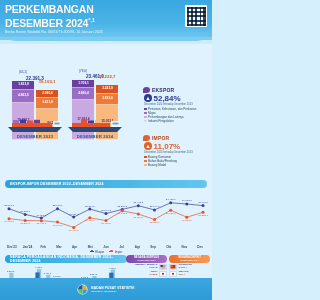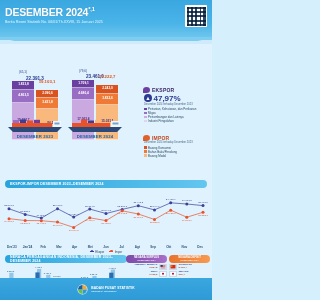--- a/index.html
+++ b/index.html
@@ -167,20 +167,21 @@
   .f-t1 { font-size:3.3px; font-weight:bold; line-height:4px; letter-spacing:0.1px;}
   .f-t2 { font-size:2.4px; line-height:3px; }
 </style>
 </head>
 <body>
 
 <div id="page">
 
   <div class="header">
     <div class="title">
+      <div>PERKEMBANGAN</div>
       <div><span>DESEMBER 2024</span><span class="sup">*,1</span></div>
     </div>
     <div class="subtitle">Berita Resmi Statistik No. 06/01/Th.XXVIII, 15 Januari 2025</div>
     <div class="qr">
         <div class="qr-inner"></div>
       </div>
   </div>
 
   <div class="statarea">
 
@@ -260,21 +261,21 @@
       </div>
     </div>
 
     <div class="panel ekspor">
       <div class="p-head">
         <span class="p-dot pu"></span>
         <span class="p-title pu">EKSPOR</span>
       </div>
       <div class="p-big">
         <span class="arrow pu">▲</span>
-        <span class="p-pct pu">47,97%</span>
+        <span class="p-pct pu">52,84%</span>
       </div>
       <div class="p-note">Desember 2024 terhadap Desember 2023</div>
       <div class="p-list">
         <div class="p-li">
             <span class="sw" style="background:#6b3fa0"></span>
             <span>Pertanian, Kehutanan, dan Perikanan</span>
           </div>
         <div class="p-li">
             <span class="sw" style="background:#9a6dc4"></span>
             <span>Migas</span>
@@ -287,20 +288,24 @@
             <span class="sw" style="background:#e3d1f0"></span>
             <span>Industri Pengolahan</span>
           </div>
       </div>
     </div>
 
     <div class="panel impor">
       <div class="p-head">
         <span class="p-dot or"></span>
         <span class="p-title or">IMPOR</span>
+      </div>
+      <div class="p-big">
+        <span class="arrow or">▲</span>
+        <span class="p-pct or">11,07%</span>
       </div>
       <div class="p-note">Desember 2024 terhadap Desember 2023</div>
       <div class="p-list">
         <div class="p-li">
             <span class="sw" style="background:#d9531e"></span>
             <span>Barang Konsumsi</span>
           </div>
         <div class="p-li">
             <span class="sw" style="background:#ee7a36"></span>
             <span>Bahan Baku/Penolong</span>

